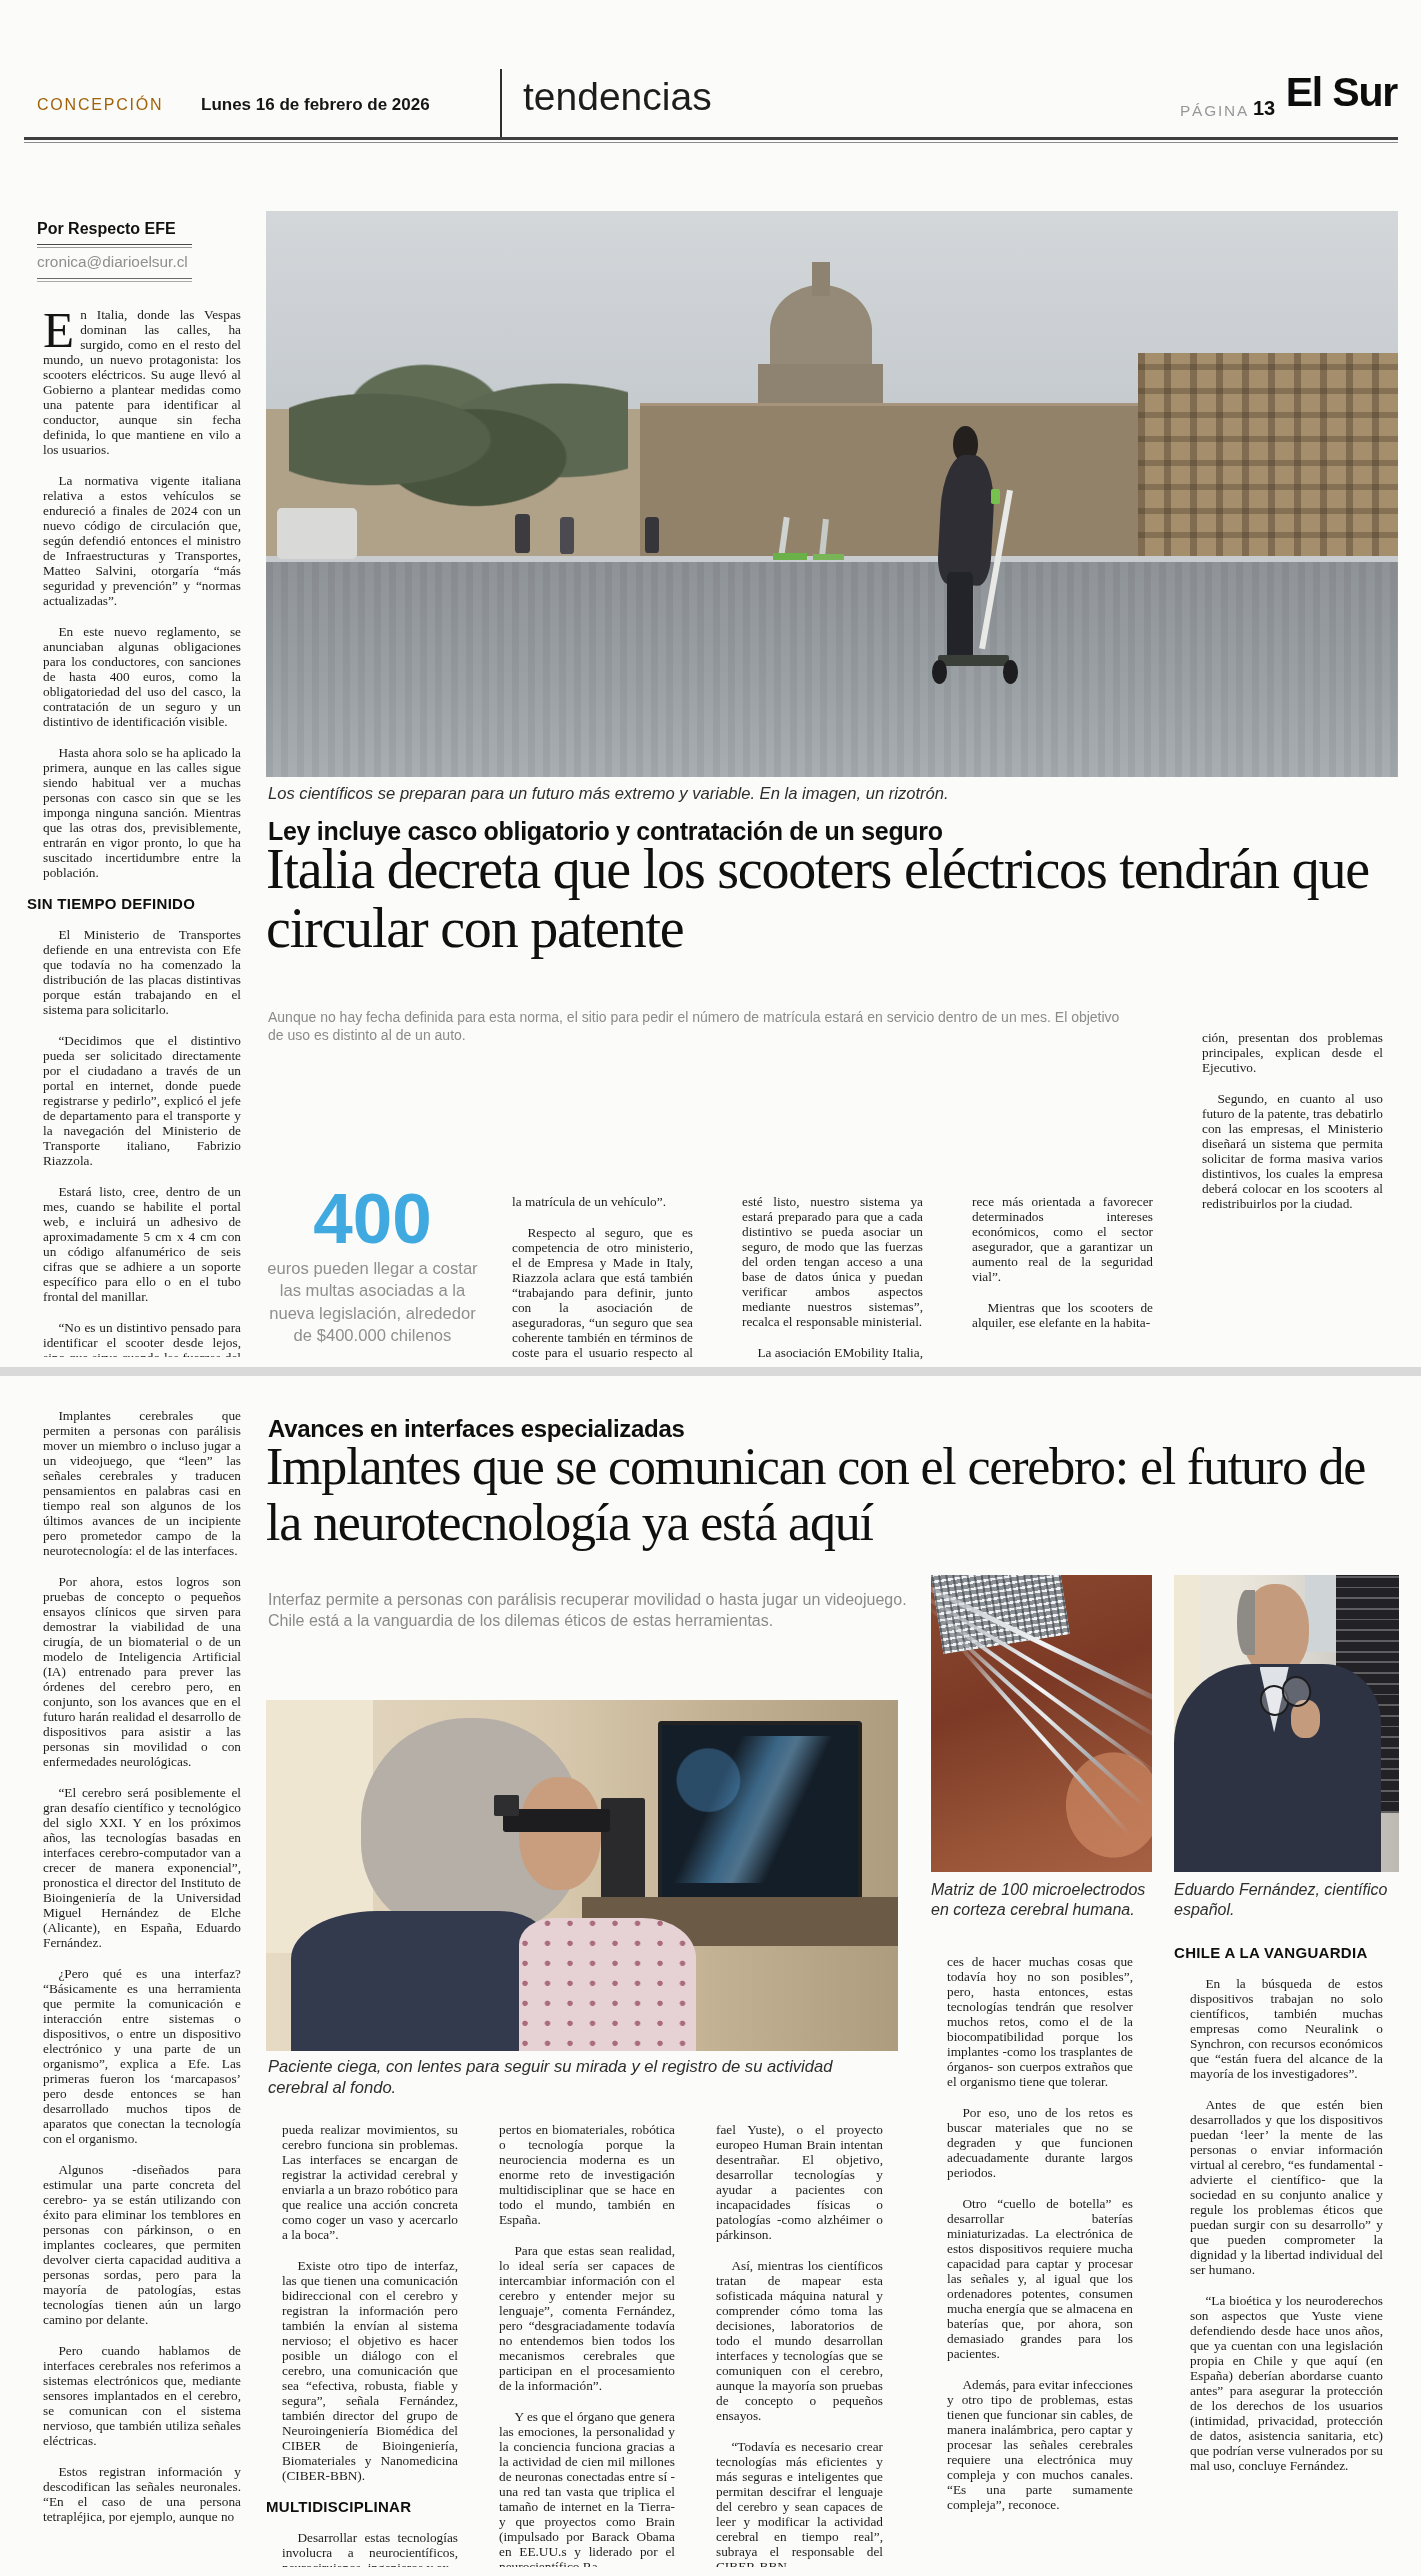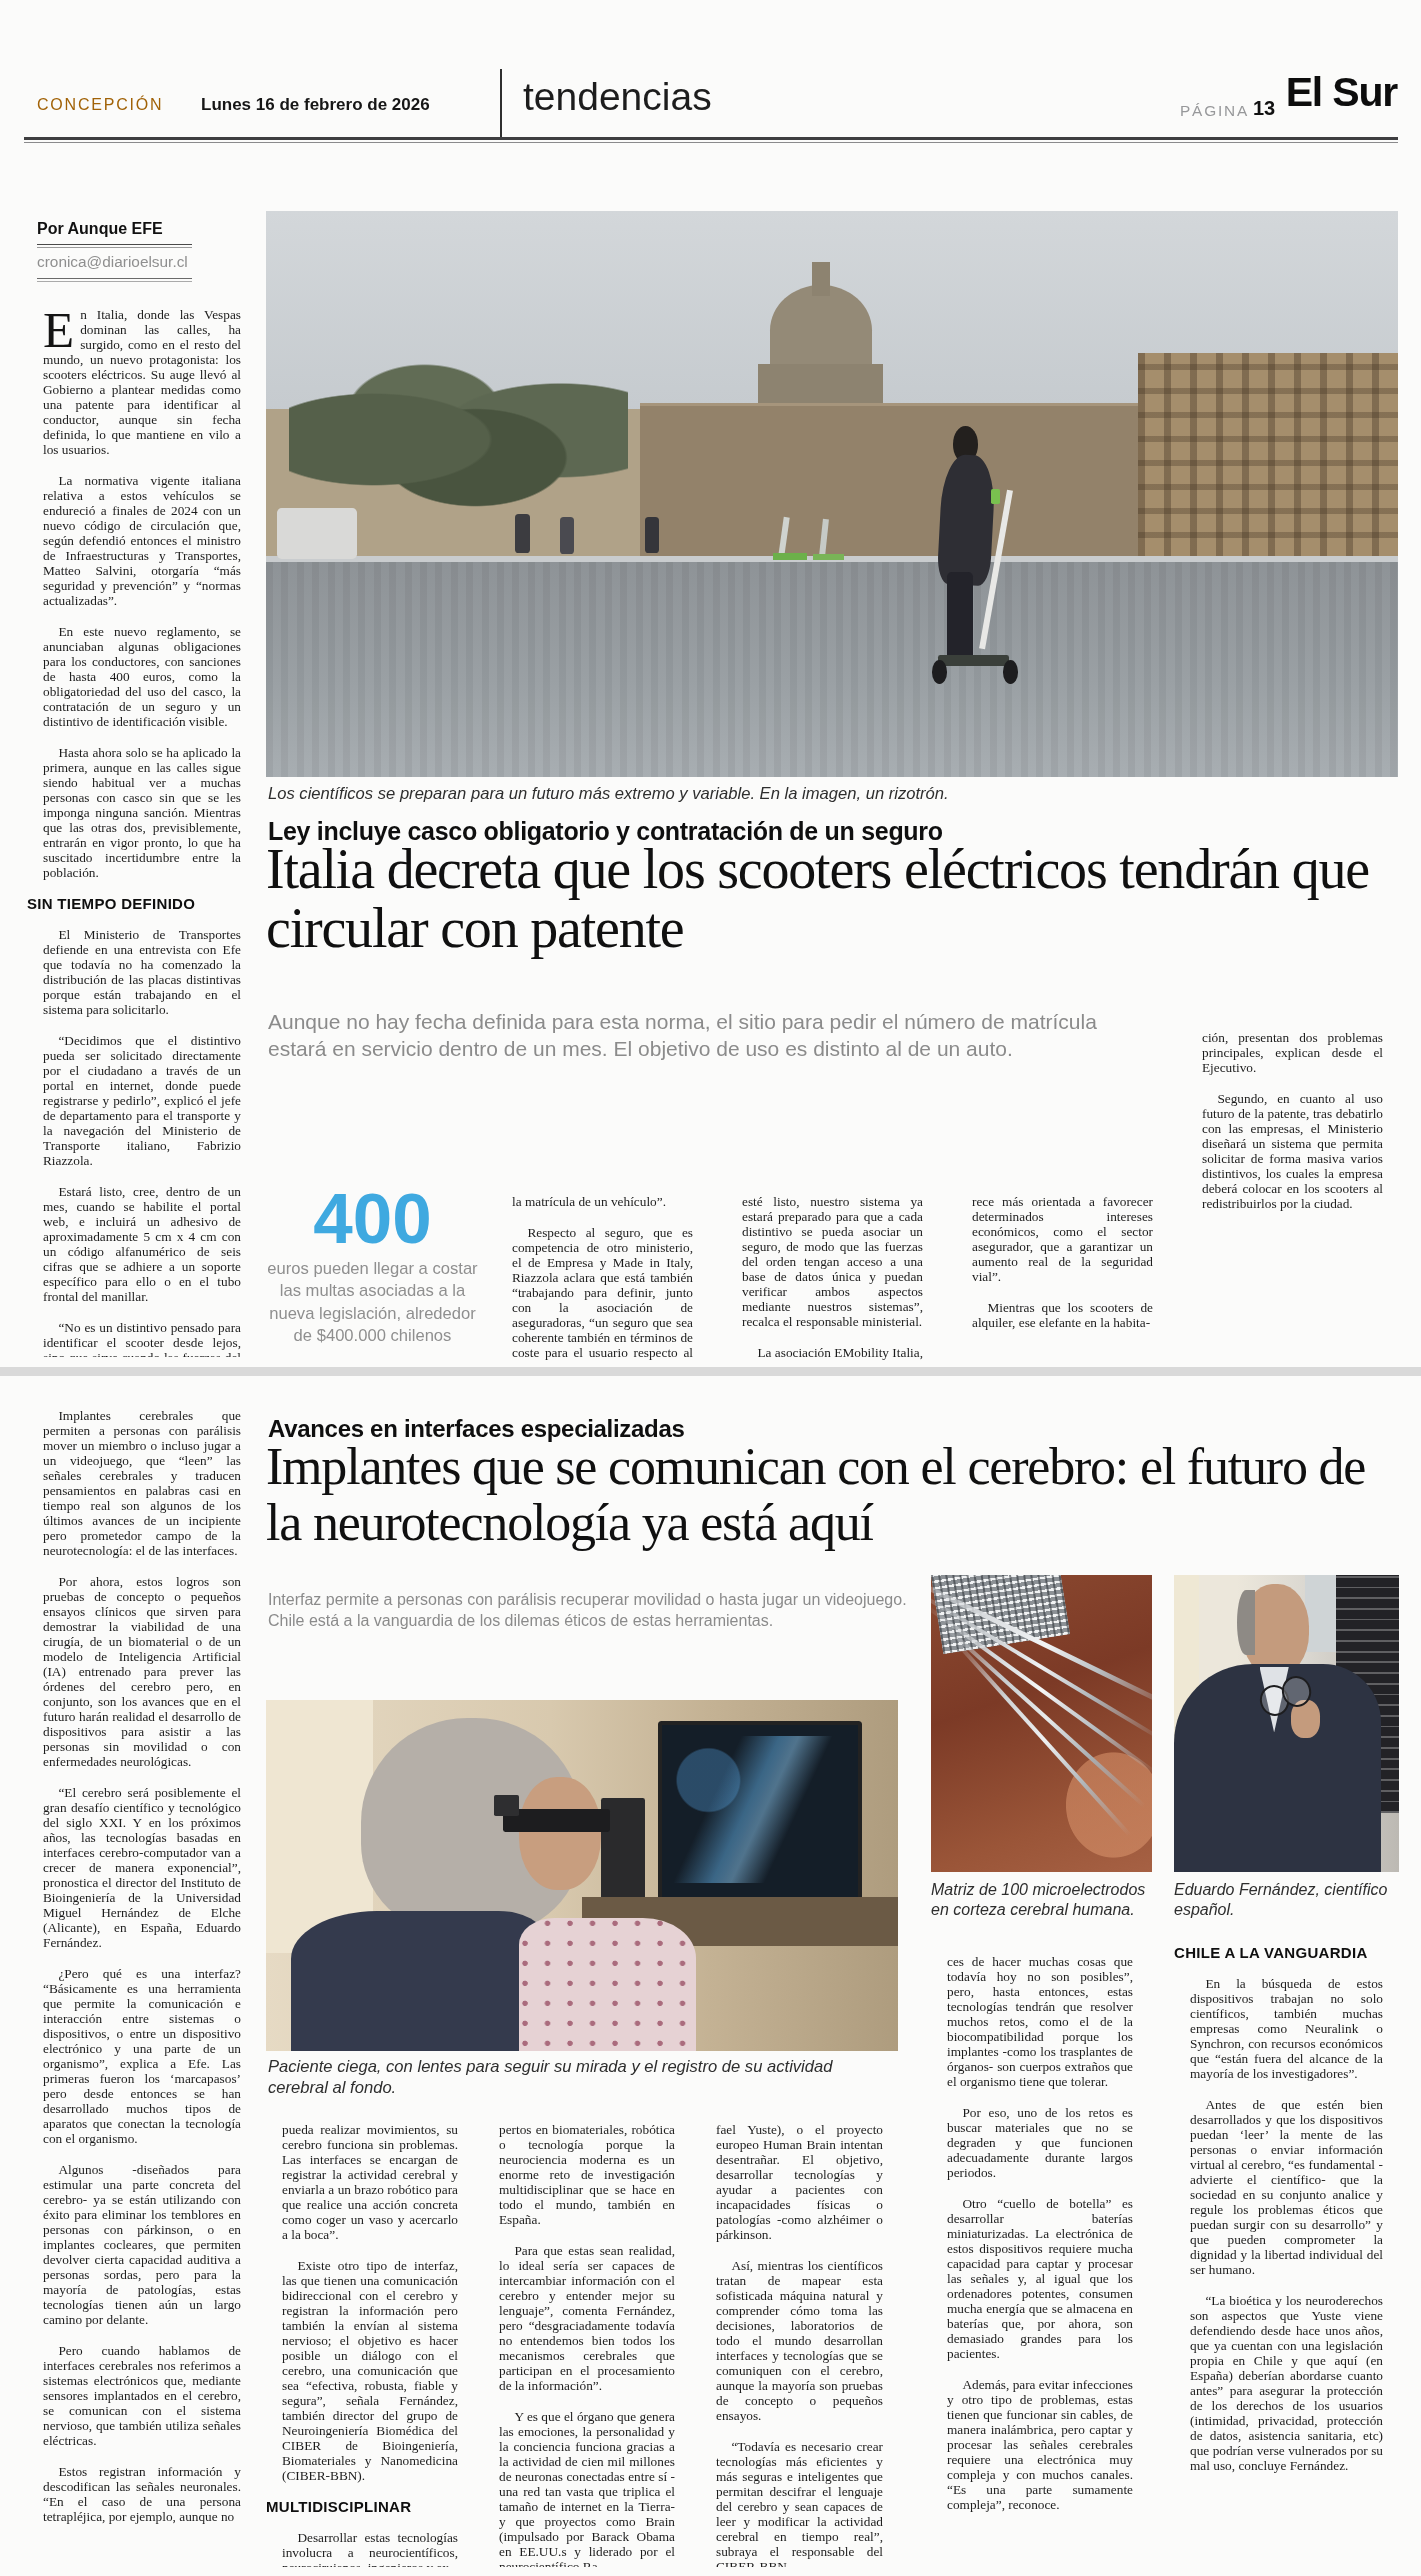--- a/index.html
+++ b/index.html
@@ -27,21 +27,21 @@
   .para.drop::first-letter{float:left;font-size:51px;line-height:38px;padding:3.6px 6px 0 0;color:#141414;}
   .col-subhead{font-family:"Liberation Sans",sans-serif;font-weight:700;font-size:15px;margin:7px 0 3.6px;color:#0f0f0f;letter-spacing:0.3px;}
   
   .caption{font-family:"Liberation Sans",sans-serif;font-style:italic;color:#2e2e2e;font-size:16.6px;line-height:1.25;}
   .caption.small{font-size:16px;}
   .kicker{font-family:"Liberation Sans",sans-serif;font-weight:700;font-size:25px;color:#0f0f0f;letter-spacing:-0.3px;}
   .headline{font-weight:400;color:#101010;letter-spacing:-1.2px;}
   .hl1{font-size:56px;line-height:1.06;}
   .hl2{font-size:52px;line-height:1.07;}
   .deck{font-family:"Liberation Sans",sans-serif;color:#8b8b8b;}
-  .deck1{font-size:21px;line-height:1.3;}
+  .deck1{font-size:14px;line-height:1.3;}
   .deck2{font-size:16px;line-height:1.32;}
   .pq-number{font-family:"Liberation Sans",sans-serif;font-weight:700;font-size:71px;line-height:1;color:#3FA9E0;text-align:center;}
   .pq-text{font-family:"Liberation Sans",sans-serif;font-size:16.6px;line-height:1.35;color:#8f8f8f;text-align:center;margin-top:4px;}
   .divider{background:#d9d9d9;}
   
   .photo{overflow:hidden;background:#ccc;}
   .photo .abs{position:absolute;}
 </style>
 </head>
 <body>
@@ -52,21 +52,21 @@
     <div class="abs mh-city">CONCEPCIÓN</div>
     <div class="abs mh-date">Lunes 16 de febrero de 2026</div>
     <div class="abs mh-vline"></div>
     <div class="abs mh-section">tendencias</div>
     <div class="abs mh-pagelabel">PÁGINA</div>
     <div class="abs mh-pagenum">13</div>
     <div class="abs mh-brand">El Sur</div>
     <div class="abs mh-rule"></div>
   </header>
 
-  <div class="abs by-author">Por Aunque EFE</div>
+  <div class="abs by-author">Por Respecto EFE</div>
   <div class="abs by-rule1"></div>
   <div class="abs by-email">cronica@diarioelsur.cl</div>
   <div class="abs by-rule2"></div>
 
   <div class="abs bodycol" lang="es" style="left:27px;top:291px;width:230px;height:1066px;">
       <p class="para drop">En Italia, donde las Vespas dominan las calles, ha surgido, como en el resto del mundo, un nuevo protagonista: los scooters eléctricos. Su auge llevó al Gobierno a plantear medidas como una patente para identificar al conductor, aunque sin fecha definida, lo que mantiene en vilo a los usuarios.</p>
       <p class="para">La normativa vigente italiana relativa a estos vehículos se endureció a finales de 2024 con un nuevo código de circulación que, según defendió entonces el ministro de Infraestructuras y Transportes, Matteo Salvini, otorgaría “más seguridad y prevención” y “normas actualizadas”.</p>
       <p class="para">En este nuevo reglamento, se anunciaban algunas obligaciones para los conductores, con sanciones de hasta 400 euros, como la obligatoriedad del uso del casco, la contratación de un seguro y un distintivo de identificación visible.</p>
       <p class="para">Hasta ahora solo se ha aplicado la primera, aunque en las calles sigue siendo habitual ver a muchas personas con casco sin que se les imponga ninguna sanción. Mientras que las otras dos, previsiblemente, entrarán en vigor pronto, lo que ha suscitado incertidumbre entre la población.</p>
       <div class="col-subhead">SIN TIEMPO DEFINIDO</div>

